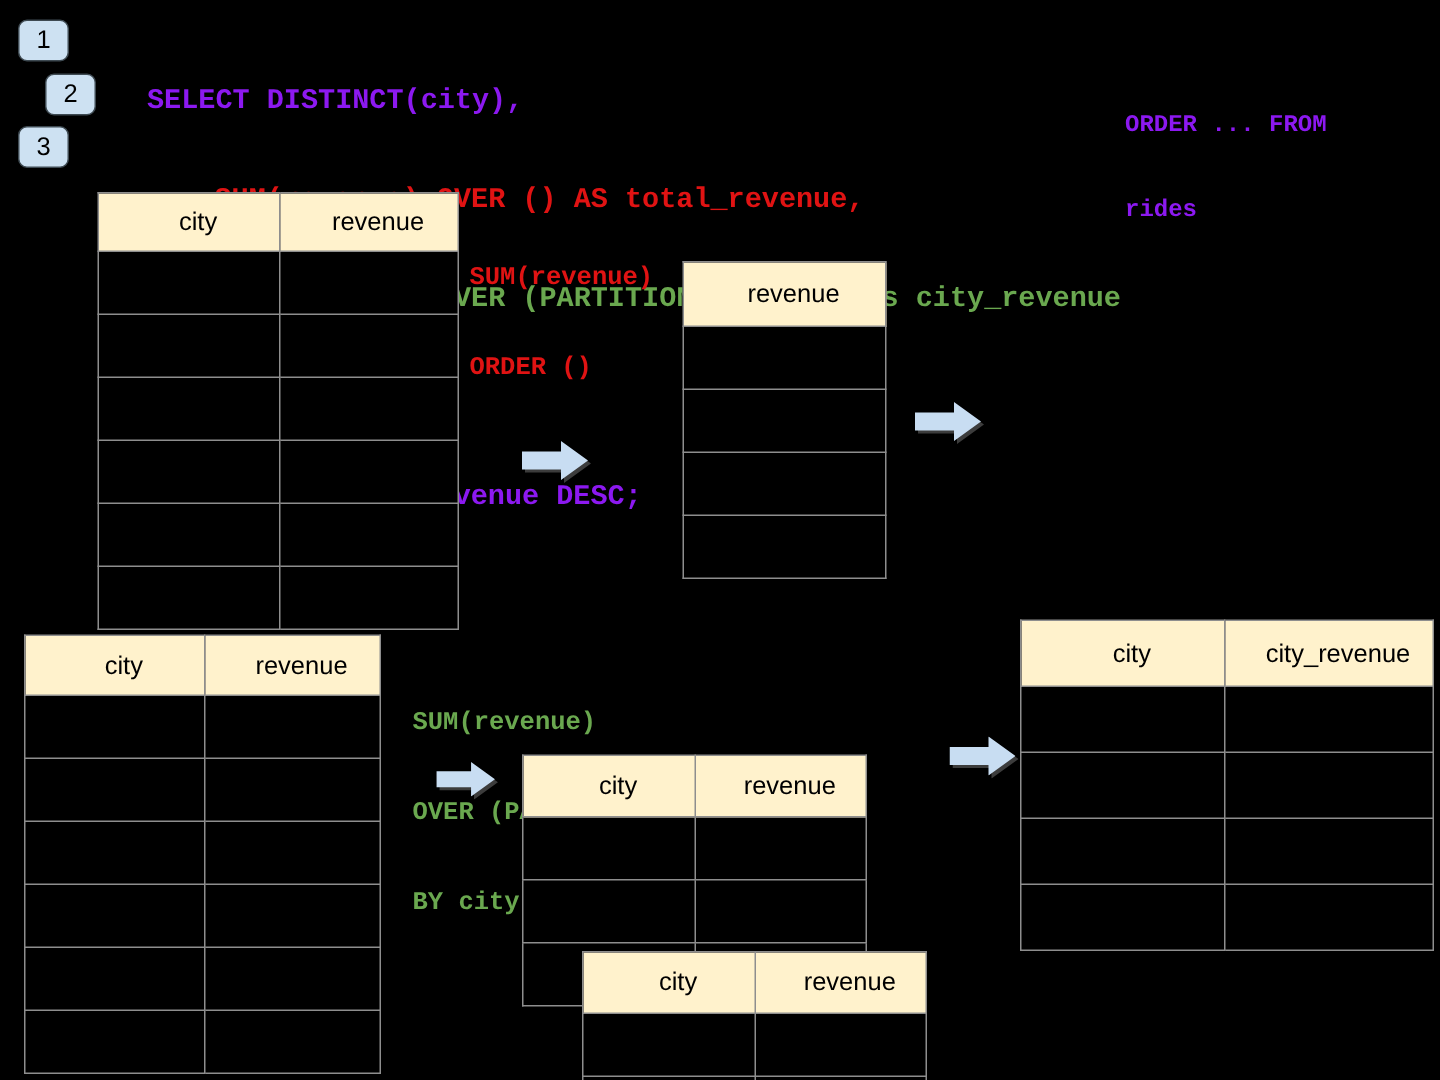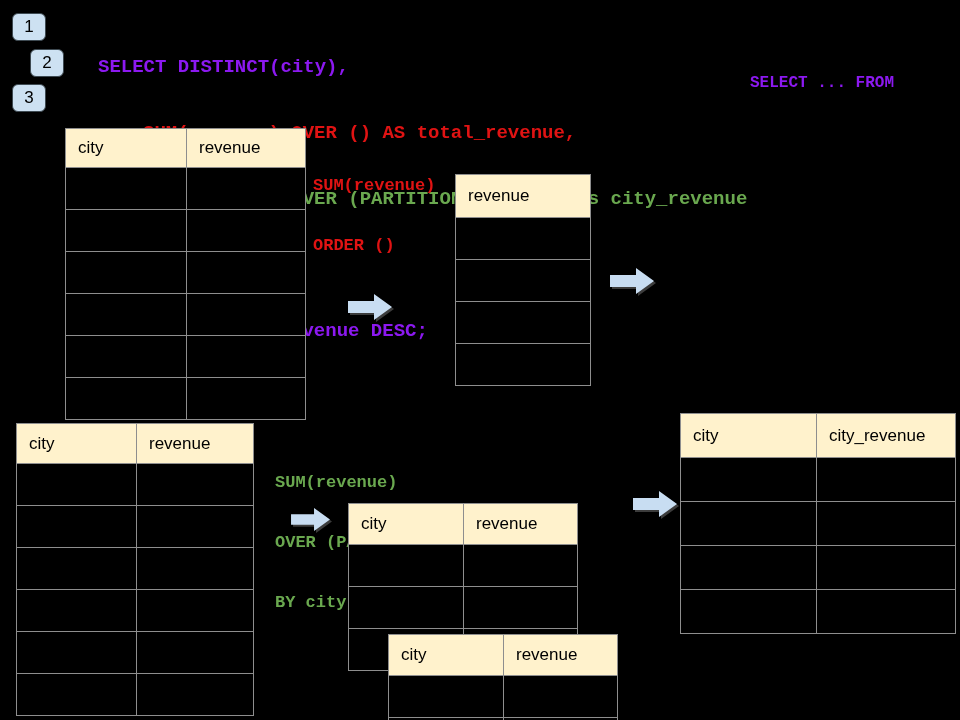--- a/index.html
+++ b/index.html
@@ -58,21 +58,21 @@
     border-collapse: collapse;
     table-layout: fixed;
     background: #000;
   }
   table.schema th {
     background: var(--table-header-bg, #FFF2CC);
     color: #000;
     font-family: "Liberation Sans", sans-serif;
     font-size: 17px;
     font-weight: normal;
-    text-align: left;
+    text-align: center;
     padding: 0 0 0 12px;
     border: 1px solid var(--table-border, #8E8E8E);
   }
   table.schema td {
     border: 1px solid var(--table-border, #8E8E8E);
     background: transparent;
     padding: 0;
   }
   .t1 { left: 65px;  top: 128px; } .t1 th { height: 38px; } .t1 td { height: 41px; }
   .t2 { left: 455px; top: 174px; } .t2 th { height: 42px; } .t2 td { height: 41px; }
@@ -100,21 +100,22 @@
 
   <div class="sql-block code">
     <div class="line c-purple">SELECT DISTINCT(city),</div>
     <div class="line c-red indent-2">SUM(revenue) OVER () AS total_revenue,</div>
     <div class="line c-green indent-2">SUM(revenue) OVER (PARTITION BY city) as city_revenue</div>
     <div class="line c-purple indent-1">FROM rides</div>
     <div class="line c-purple indent-1">ORDER by city_revenue DESC;</div>
   </div>
 
   <div class="corner-note code c-purple">
-    <div class="line">SELECT ... FROM</div>
+    <div class="line">ORDER ... FROM</div>
+    <div class="line">rides</div>
   </div>
 
   <div class="annot annot-total code c-red">
     <div class="line">SUM(revenue)</div>
     <div class="line">ORDER ()</div>
   </div>
 
   <div class="annot annot-partition code c-green">
     <div class="line">SUM(revenue)</div>
     <div class="line">OVER (PARTITION</div>

